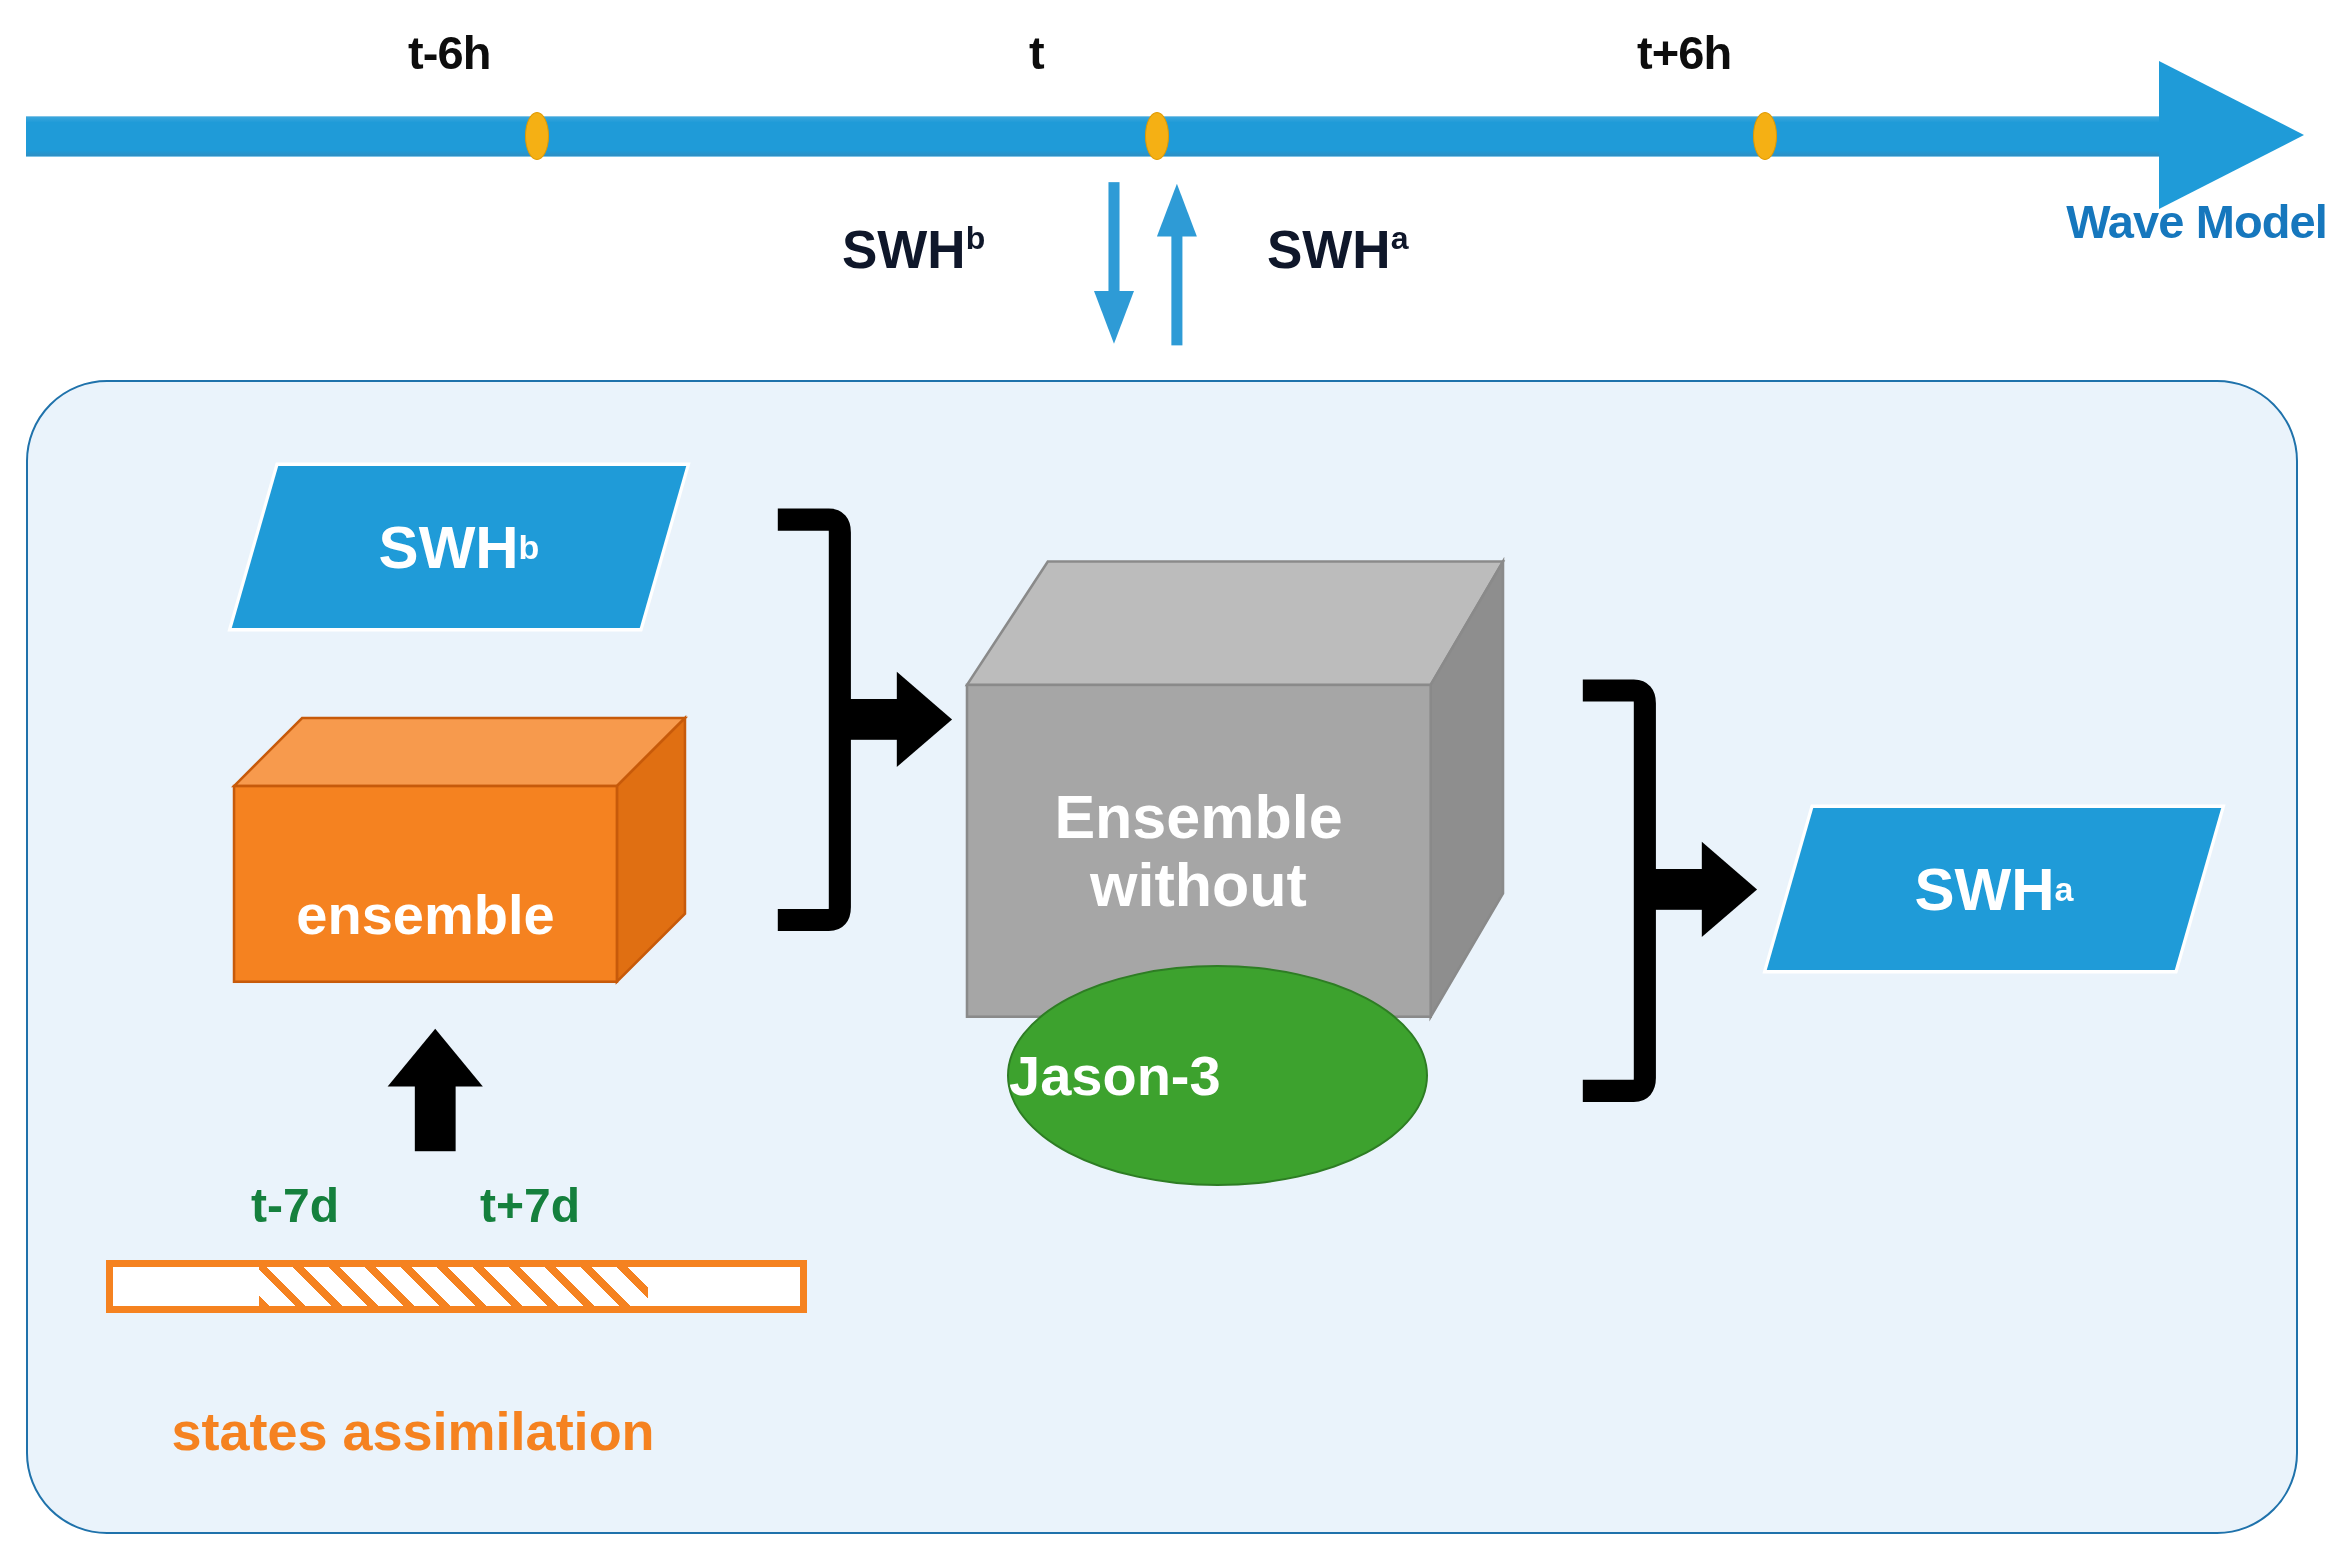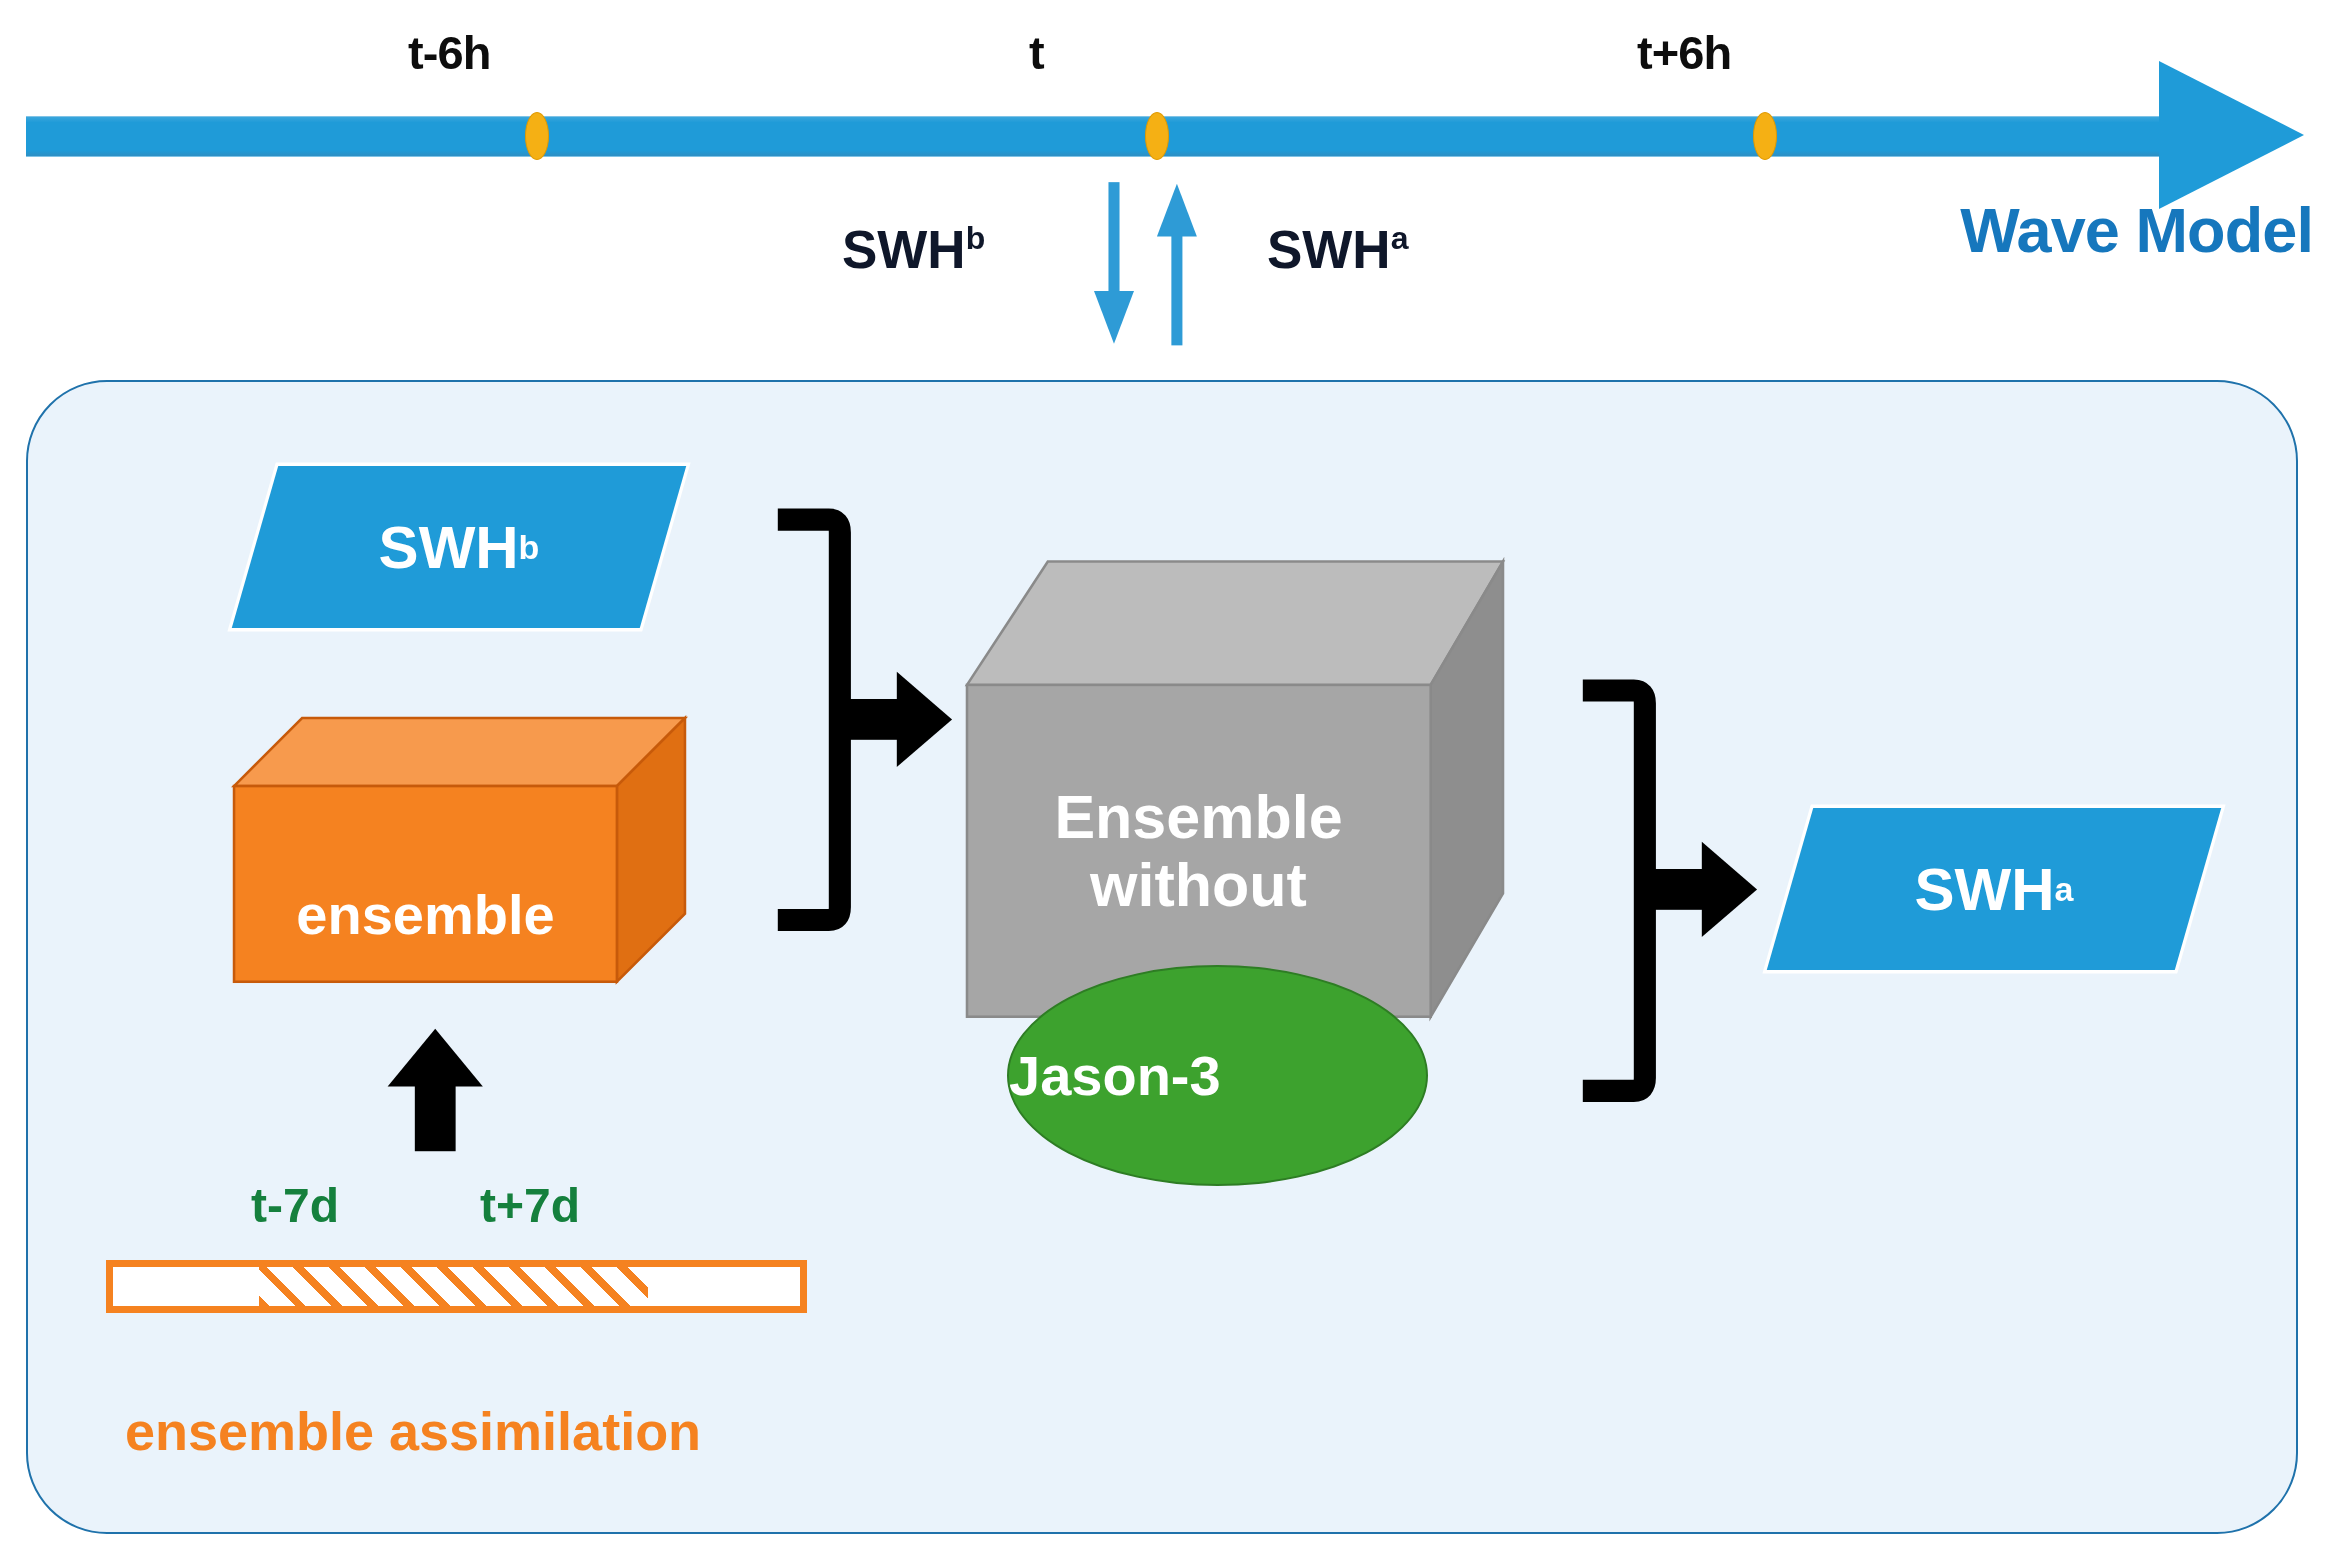--- a/index.html
+++ b/index.html
@@ -16,21 +16,21 @@
      border-left:145px solid #1f9bd8;}
   .tick-dot{width:22px;height:46px;border-radius:50%/50%;
      background:#f5b014;border:1.7px solid #e09a00;top:112px;}
   .tick-label{font-weight:bold;font-size:47px;color:#0d0d0d;
      top:25px;width:255px;letter-spacing:-0.9px;}
 
   
   .swh-ex-label{font-weight:bold;font-size:53px;color:#0f172a;top:219px;}
   .swh-ex-label sup{font-size:32px;vertical-align:super;}
 
-  #wave-model-label{right:17px;top:194px;font-weight:bold;font-size:63px;
+  #wave-model-label{right:3px;top:194px;font-weight:bold;font-size:47px;
      color:#1677bd;letter-spacing:-0.9px;}
 
   
   #main-panel{left:25.5px;top:380px;width:2268px;height:1150px;
      background:#eaf3fb;border:2.6px solid #1f72ab;border-radius:81px;}
 
   
   .parallelogram{background:#1f9bd8;transform:skewX(-16deg);
      box-shadow:0 0 0 3.4px #ffffff;}
   .para-text{position:absolute;inset:0;display:flex;align-items:center;
@@ -174,15 +174,15 @@
 
 <div class="abs small-label" style="left:251px;top:1178px">t-7d</div>
 <div class="abs small-label" style="left:480px;top:1178px">t+7d</div>
 
 <div class="abs" id="hatch-bar">
   <div id="hatch-fill"></div>
 </div>
 
 <div class="abs" id="caption">
   <br>
-  <span>ensemble assimilation</span>
+  <span>states assimilation</span>
 </div>
 
 
 </body></html>

